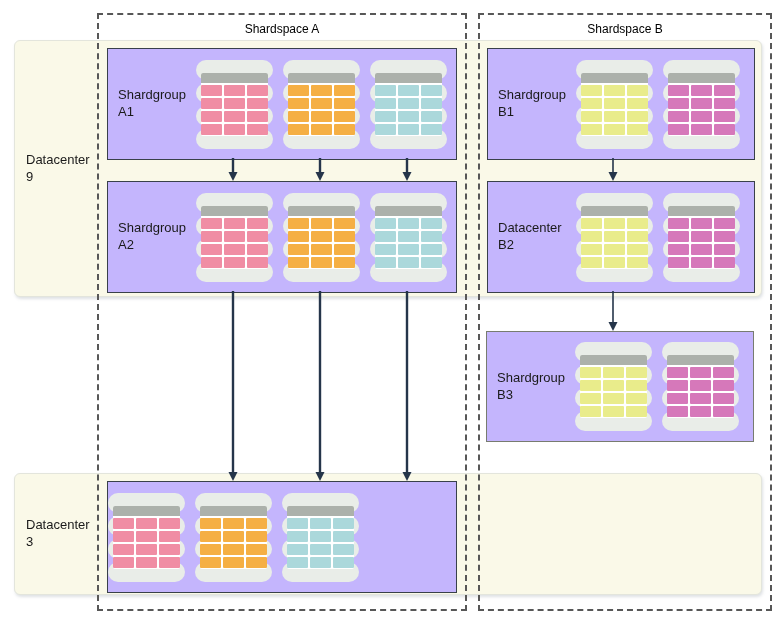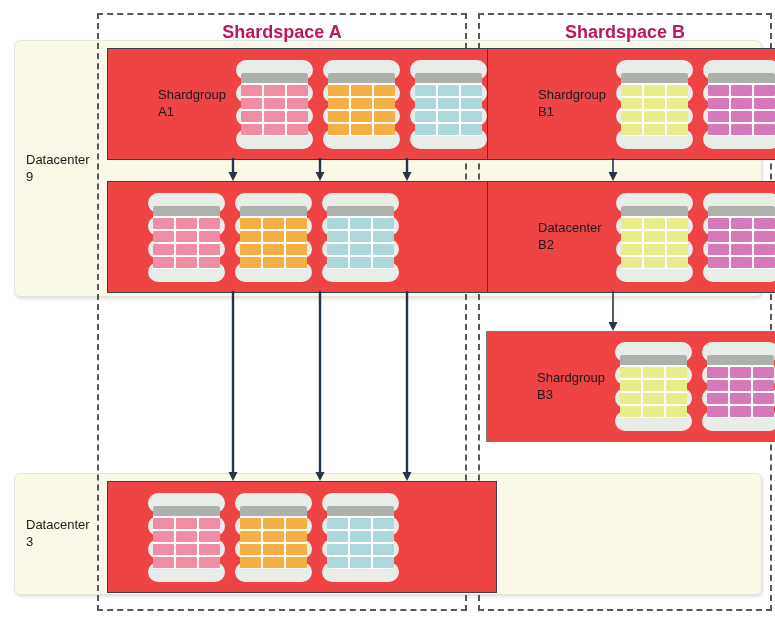--- a/index.html
+++ b/index.html
@@ -12,24 +12,24 @@
   .dc1{top:40px;height:255px}
   .dc2{top:322px;height:130px}
   .dc3{top:473px;height:120px}
   .dc-label{margin-left:11px;width:74px;font-size:13px;line-height:1.3;color:#1a1a1a}
 
   
   .space{position:absolute;top:13px;height:594px;border:2px dashed #575757;z-index:2;pointer-events:none;}
   .space-a{left:97px;width:366px}
   .space-b{left:478px;width:290px}
   .space-title{position:absolute;top:7px;left:0;right:0;text-align:center;
-               font-weight:bold;font-size:18px;color:#be185d;}
+               font-weight:normal;font-size:12px;color:#000000;}
 
   
-  .sg{position:absolute;background:#ef4444;border:1.5px solid #39414a;display:flex;align-items:center;z-index:3;padding-left:40px;}
+  .sg{position:absolute;background:#c4b5fd;border:1.5px solid #39414a;display:flex;align-items:center;z-index:3;}
   .sg-a1{left:107px;top:48px;width:348px;height:110px}
   .sg-a2{left:107px;top:181px;width:348px;height:110px}
   .sg-a3{left:107px;top:481px;width:348px;height:110px}
   .sg-b1{left:487px;top:48px;width:266px;height:110px}
   .sg-b2{left:487px;top:181px;width:266px;height:110px}
   .sg-b3{left:486px;top:331px;width:266px;height:109px;border-color:#787c70}
   .sg-label{margin-left:10px;width:78px;font-size:13px;line-height:1.3;color:#1a1a1a;flex:0 0 auto}
   .sg-icons{display:flex;gap:10px;align-items:center}
 
   
@@ -131,20 +131,21 @@
               <i></i>
               <i></i>
               <i></i>
               <i></i>
             </div>
           </div>
         </div>
       </div>
   </div>
   <div class="sg sg-a2">
+    <div class="sg-label">Shardgroup A2</div>
     <div class="sg-icons">
         <div class="db">
           <div class="pill p1"></div>
           <div class="pill p2"></div>
           <div class="pill p3"></div>
           <div class="pill p4"></div>
           <div class="tbl" style="--c:#F08DA4">
             <div class="tbl-h"></div>
             <div class="tbl-grid">
               <i></i>

